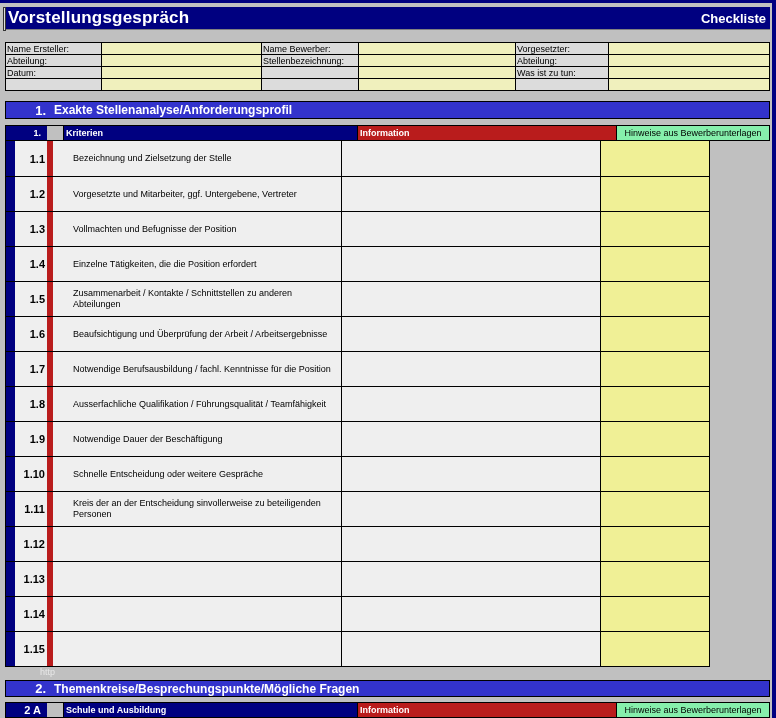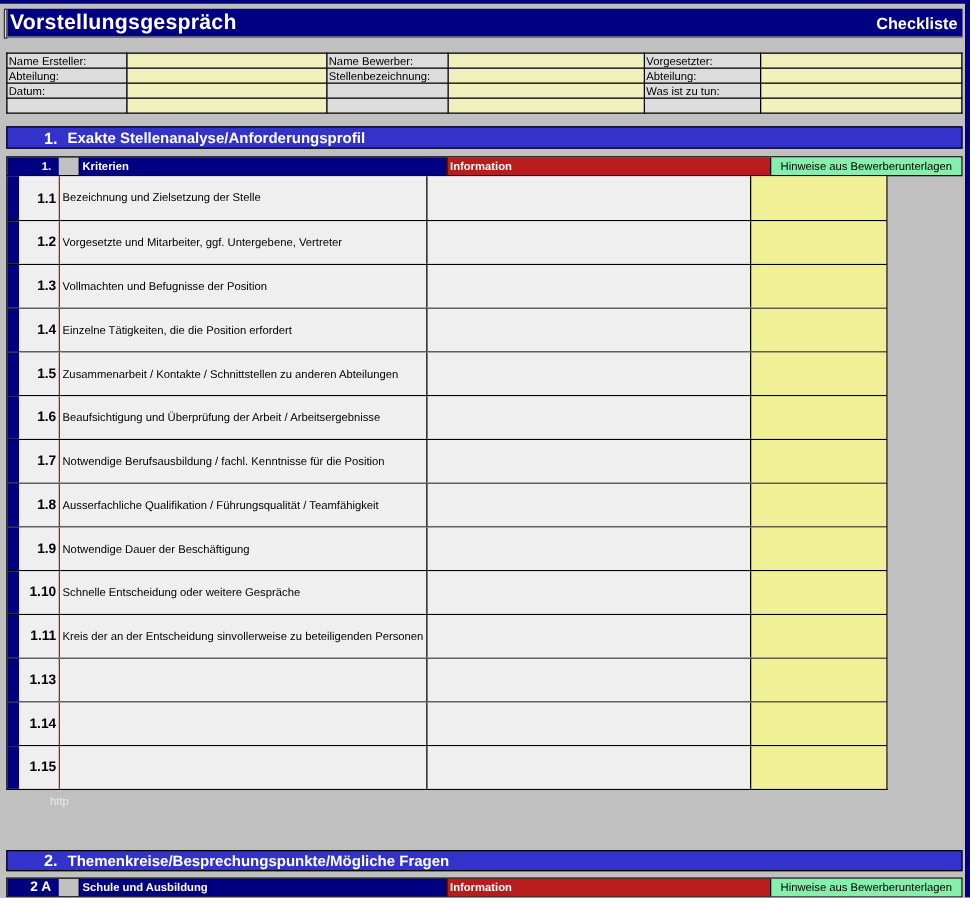--- a/index.html
+++ b/index.html
@@ -61,27 +61,27 @@
 
   .rows { position: absolute; left: 5px; top: 141px; width: 705px; border-left: 1px solid #000; border-right: 1px solid #000; border-bottom: 1px solid #000; }
   .row { display: flex; height: 35px; border-top: 1px solid #000; }
   .row:first-child { border-top: none; }
   .cell-num {
     width: 41px; display: flex; align-items: center; justify-content: flex-end;
     background: linear-gradient(to right, #000080 0 9px, #efefef 9px);
     font-size: 11px; font-weight: bold; padding-right: 2px; color: #000;
   }
   .cell-crit {
-    width: 294px; background: #efefef; border-left: 1px solid #b91c1c;
-    display: flex; align-items: center; font-size: 9px; padding-left: 2px; line-height: 11px; color: #000;
+    width: 294px; background: #efefef; border-left: 6px solid #b91c1c;
+    display: flex; align-items: center; font-size: 9px; padding-left: 20px; line-height: 11px; color: #000;
   }
   .cell-info { width: 259px; background: #efefef; border-left: 1px solid #000; }
   .cell-hint { flex: 1; background: #f0f096; border-left: 1px solid #000; }
 
-  .http-mark { position: absolute; left: 40px; top: 636px; font-size: 9px; color: #e8e8e8; }
+  .http-mark { position: absolute; left: 40px; top: 667px; font-size: 9px; color: #e8e8e8; }
 </style>
 </head>
 <body>
 
 <div class="topline"></div>
 <div class="rightline"></div>
 
 <div class="titlebar">
   <span class="title">Vorstellungsgespräch</span>
   <span class="subtitle">Checkliste</span>
@@ -206,20 +206,26 @@
       <div class="cell-info"></div>
       <div class="cell-hint"></div>
     </div>
   <div class="row">
       <div class="cell-num">1.11</div>
       <div class="cell-crit">Kreis der an der Entscheidung sinvollerweise zu beteiligenden Personen</div>
       <div class="cell-info"></div>
       <div class="cell-hint"></div>
     </div>
   <div class="row">
+      <div class="cell-num">1.12</div>
+      <div class="cell-crit"></div>
+      <div class="cell-info"></div>
+      <div class="cell-hint"></div>
+    </div>
+  <div class="row">
       <div class="cell-num">1.13</div>
       <div class="cell-crit"></div>
       <div class="cell-info"></div>
       <div class="cell-hint"></div>
     </div>
   <div class="row">
       <div class="cell-num">1.14</div>
       <div class="cell-crit"></div>
       <div class="cell-info"></div>
       <div class="cell-hint"></div>

